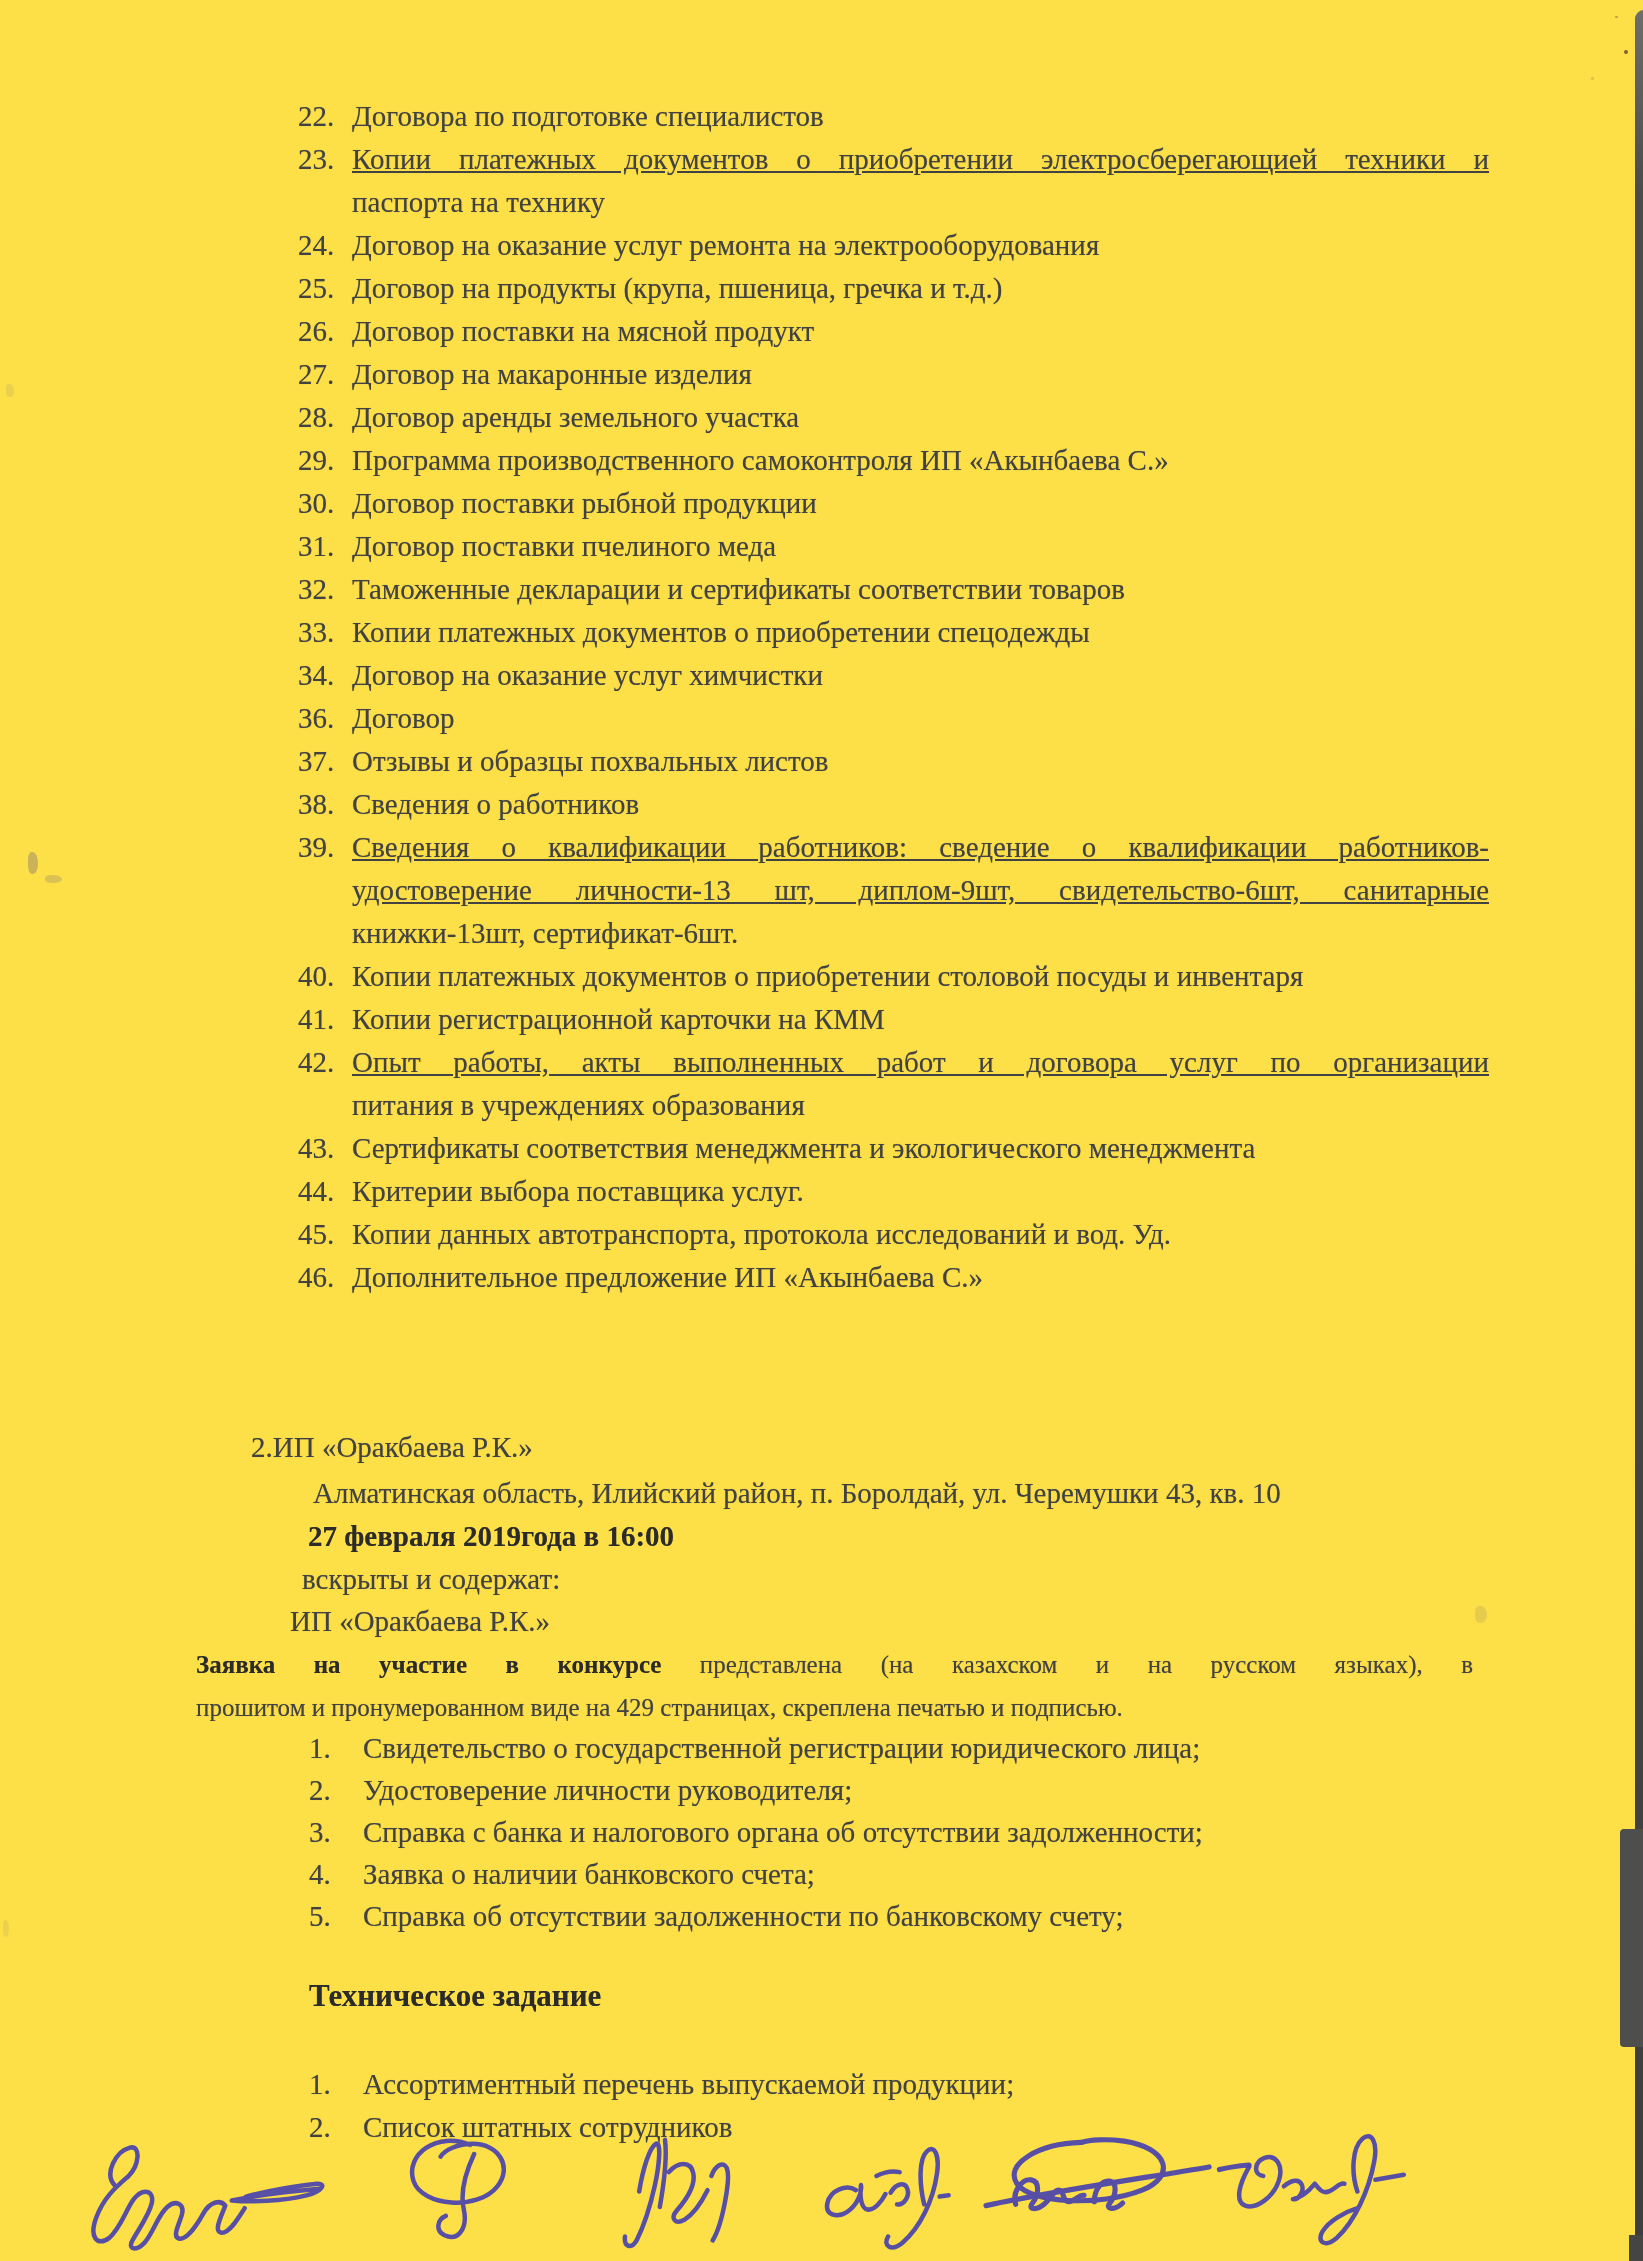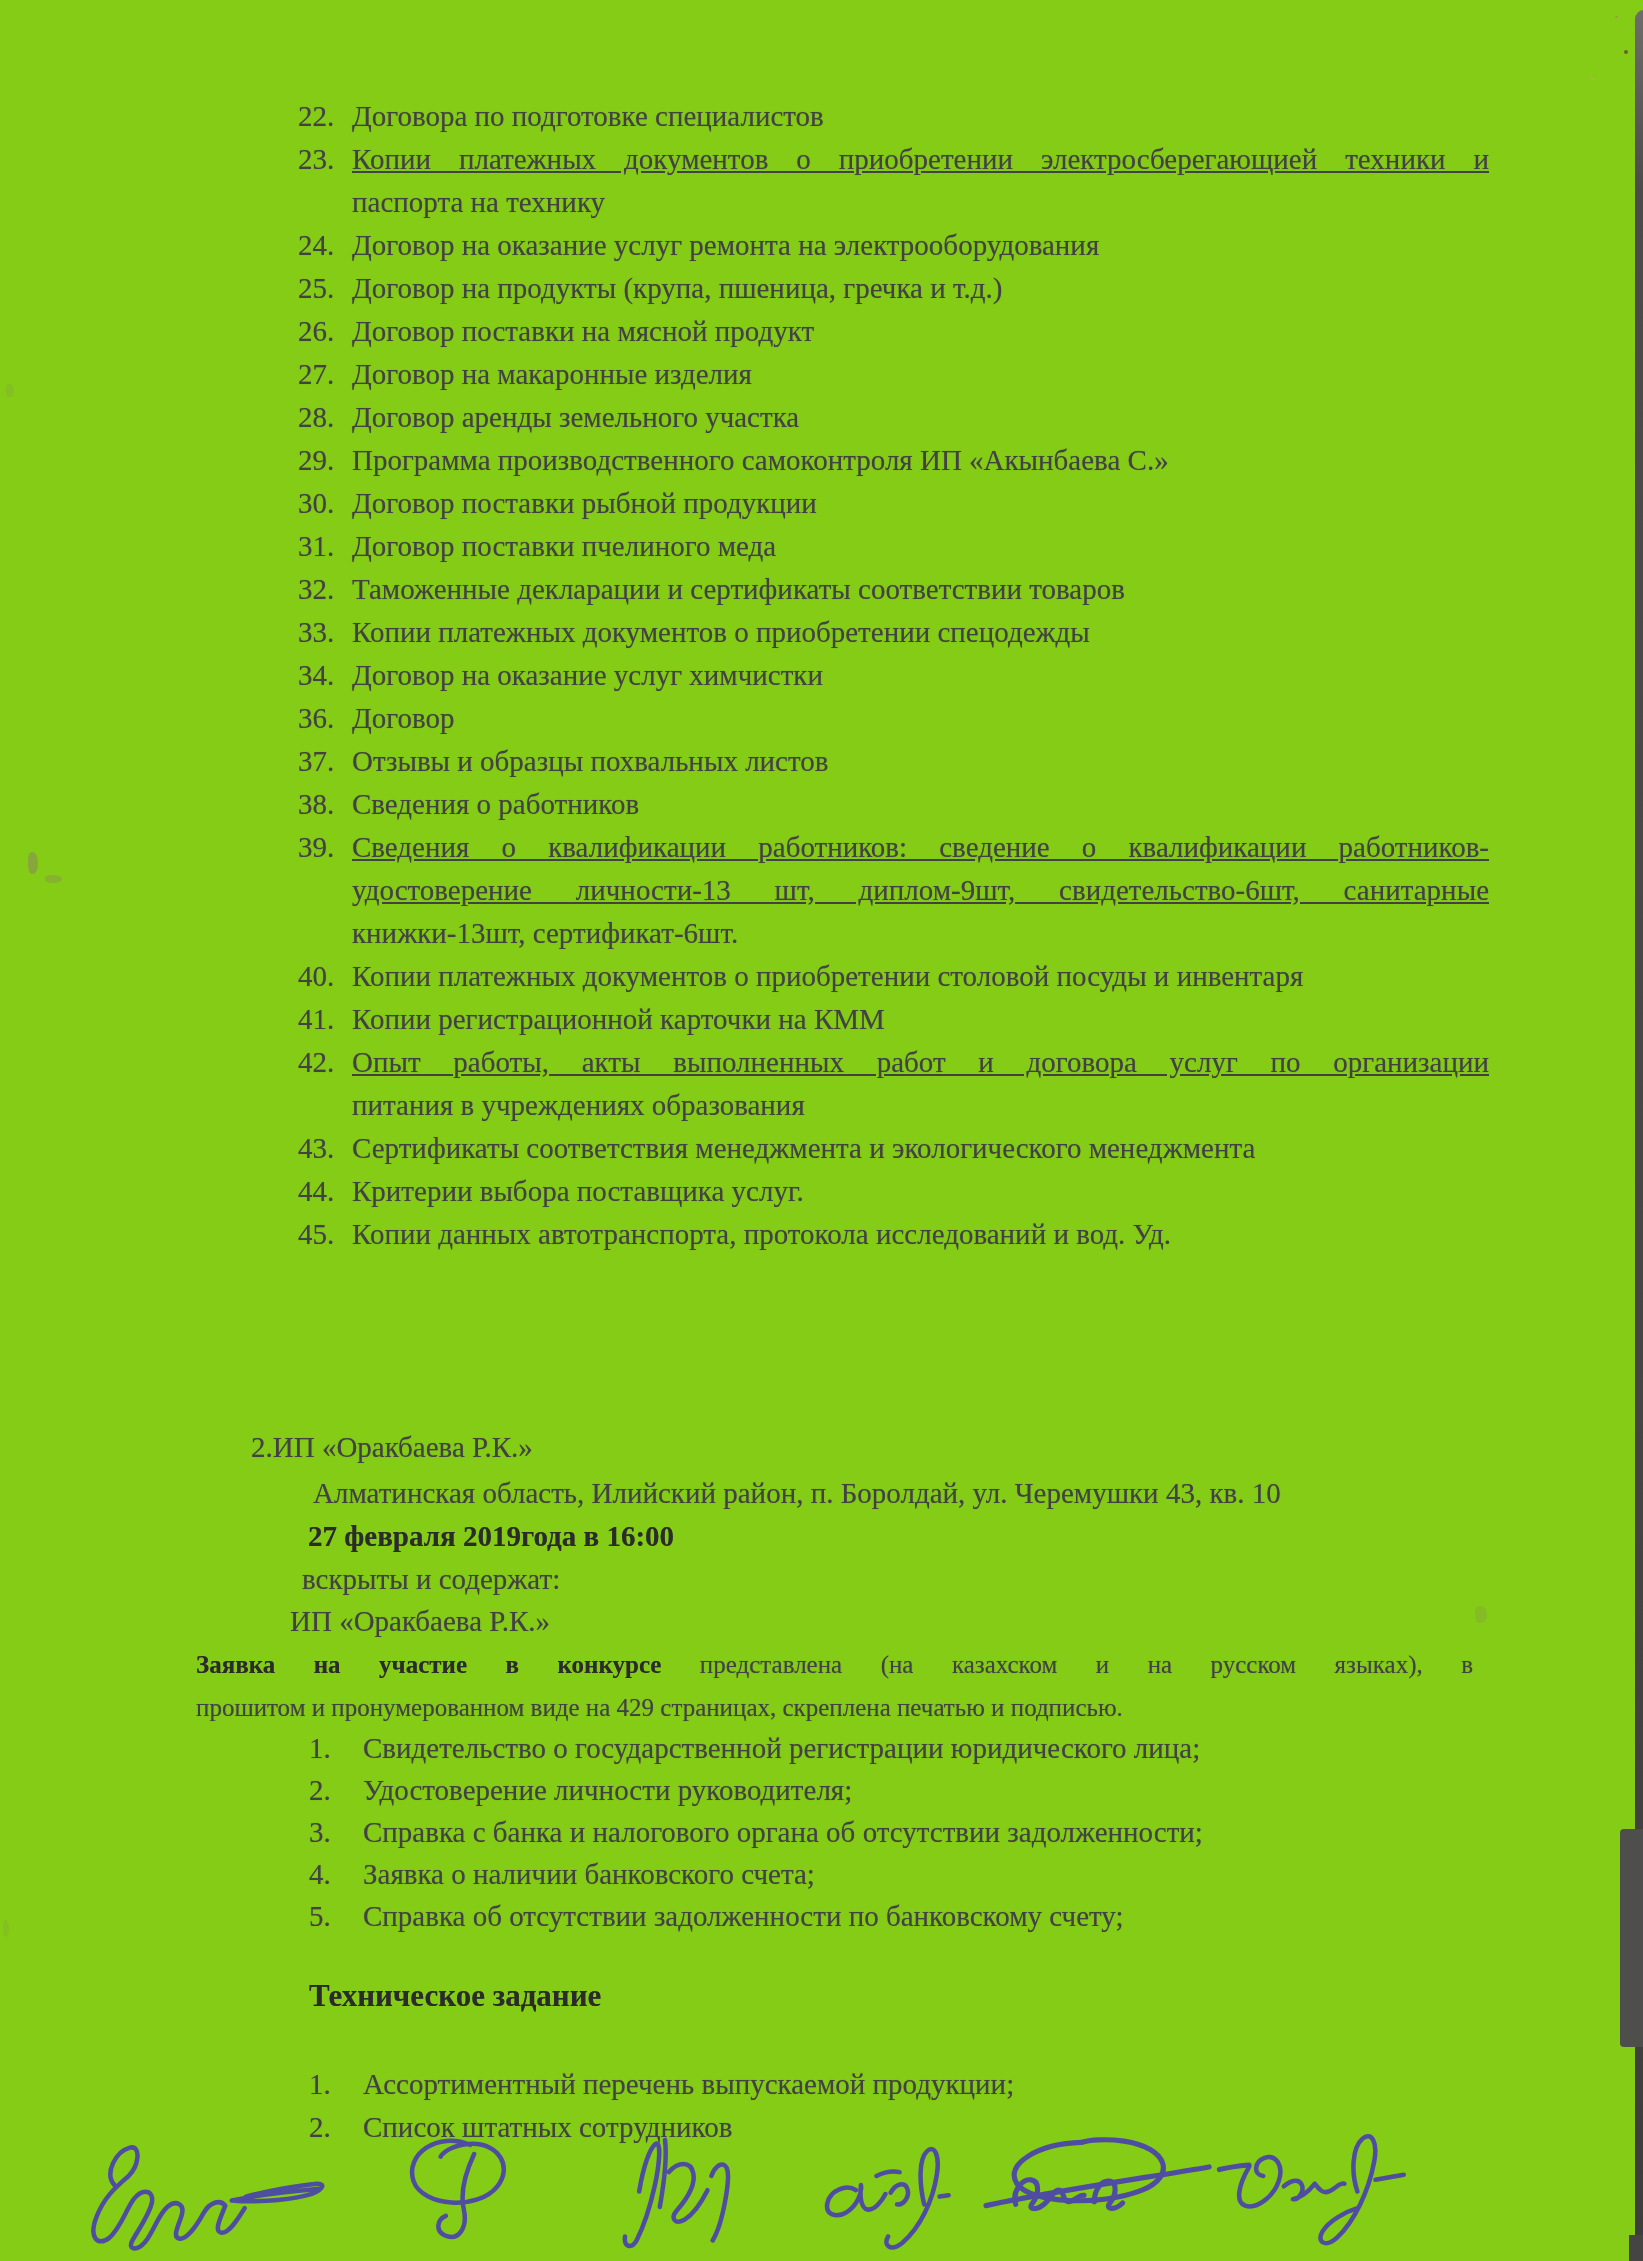--- a/index.html
+++ b/index.html
@@ -1,19 +1,19 @@
 <!DOCTYPE html>
 <html style="font-size:10.3px"><head>
 <meta charset="utf-8">
 <style>
   html,body{margin:0;padding:0;background:#e8e8e6;}
   .page{
     position:relative;
     width:1644px;height:2261px;
-    background:#84cc16;
+    background:#fde047;
     overflow:hidden;
     font-family:"Liberation Serif","DejaVu Serif",serif;
     color:#424242;
   }
   
   .tx{ text-shadow:0 0 0.8px rgba(80,80,80,.55); }
   .bold{ font-weight:bold; color:#2b2b2b; text-shadow:0 0 0.6px rgba(40,40,40,.5); }
 
   
   .mainlist{ position:absolute; left:298px; top:95px; width:1191px; font-size:29px; line-height:43px;}
@@ -204,20 +204,26 @@
         <div class="txt">
           <div class="ln">Критерии выбора поставщика услуг.</div>
         </div>
       </div>
       <div class="row">
         <span class="num">45.</span>
         <div class="txt">
           <div class="ln">Копии данных автотранспорта, протокола исследований и вод. Уд.</div>
         </div>
       </div>
+      <div class="row">
+        <span class="num">46.</span>
+        <div class="txt">
+          <div class="ln">Дополнительное предложение ИП «Акынбаева С.»</div>
+        </div>
+      </div>
     </div>
 
   <div class="abs tx" style="left:251px;top:1426px">2.ИП  «Оракбаева Р.К.»</div>
   <div class="abs tx" style="left:313px;top:1472px">Алматинская область, Илийский район, п. Боролдай, ул. Черемушки 43, кв. 10</div>
   <div class="abs bold" style="left:308px;top:1515px">27 февраля 2019года в 16:00</div>
   <div class="abs tx" style="left:302px;top:1558px">вскрыты и содержат:</div>
   <div class="abs tx" style="left:290px;top:1600px">ИП  «Оракбаева Р.К.»</div>
 
   <div class="para tx">
     <div class="l1"><span class="bold">Заявка на участие в конкурсе</span><span> представлена (на казахском и на русском языках), в</span></div>

